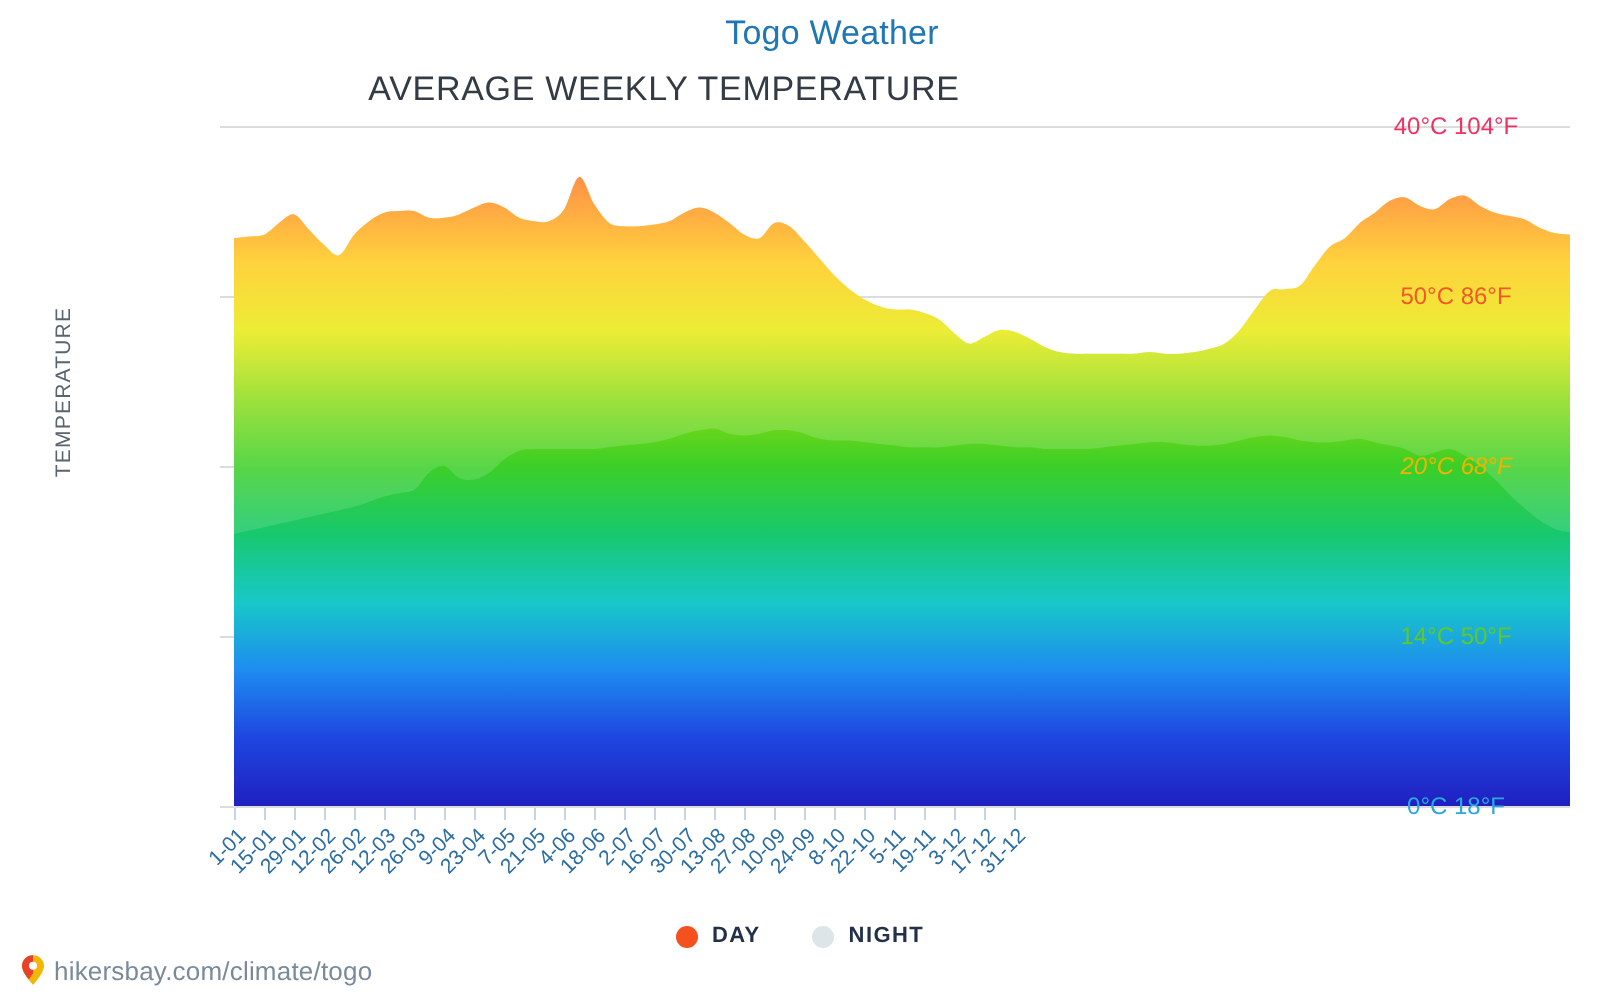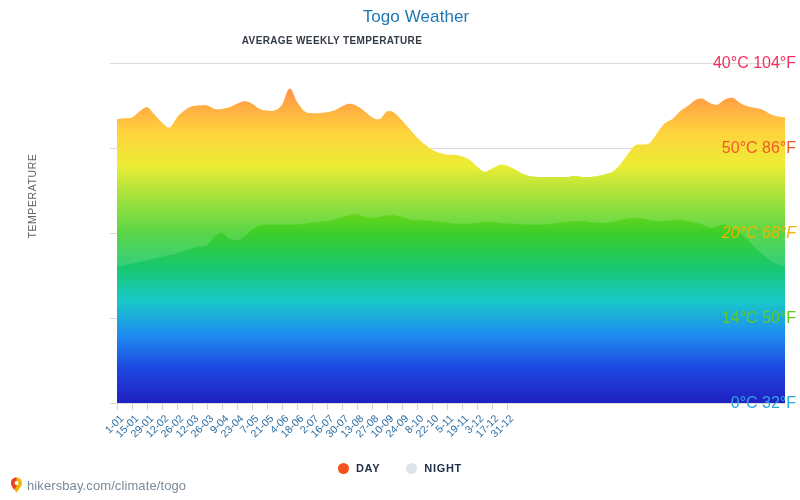--- a/index.html
+++ b/index.html
@@ -33,22 +33,22 @@
     font-weight: normal;
     color: #1F77B4;
     letter-spacing: 0.1px;
   }
   .chart-subtitle {
     position: absolute;
     left: 0;
     top: 35px;
     width: 664px;
     text-align: center;
-    font-size: 10px;
-    font-weight: bold;
+    font-size: 17px;
+    font-weight: normal;
     color: #333b45;
     letter-spacing: 0.35px;
   }
 
   
   .y-axis-title {
     position: absolute;
     left: -38px;
     top: 190px;
     width: 140px;
@@ -66,24 +66,24 @@
     left: 0;
     top: 0;
     width: 800px;
     height: 500px;
   }
   .plot-svg { display: block; }
 
   
   .ytick {
     position: absolute;
-    right: 4px;
+    right: 16px;
     width: 112px;
-    text-align: right;
-    font-size: 16px;
+    text-align: center;
+    font-size: 12px;
     white-space: nowrap;
     transform: translateY(-50%);
   }
 
   
   .xtick {
     position: absolute;
     font-size: 10.5px;
     color: #2a6ca3;
     white-space: nowrap;
@@ -214,21 +214,21 @@
         </g>
         <line x1="117" y1="403.5" x2="785" y2="403.5" stroke="#dcdcdc" stroke-width="1"></line>
       </svg>
   </div>
 
   <div id="ytick-layer">
       <div class="ytick" style="top: 63px; color: rgb(240, 48, 96);">40°C 104°F</div>
       <div class="ytick" style="top: 148px; color: rgb(240, 90, 40);">50°C 86°F</div>
       <div class="ytick" style="top: 233px; color: rgb(240, 180, 0); font-style: italic;">20°C 68°F</div>
       <div class="ytick" style="top: 318px; color: rgb(94, 202, 42);">14°C 50°F</div>
-      <div class="ytick" style="top: 403px; color: rgb(42, 168, 224);">0°C 32°F</div>
+      <div class="ytick" style="top: 403px; color: rgb(42, 168, 224);">0°C 18°F</div>
     </div>
   <div id="xtick-layer">
       <div class="xtick" style="left: -3px; top: 412px; width: 120px;">1-01</div>
       <div class="xtick" style="left: 12.0112px; top: 412px; width: 120px;">15-01</div>
       <div class="xtick" style="left: 27.0225px; top: 412px; width: 120px;">29-01</div>
       <div class="xtick" style="left: 42.0337px; top: 412px; width: 120px;">12-02</div>
       <div class="xtick" style="left: 57.0449px; top: 412px; width: 120px;">26-02</div>
       <div class="xtick" style="left: 72.0562px; top: 412px; width: 120px;">12-03</div>
       <div class="xtick" style="left: 87.0674px; top: 412px; width: 120px;">26-03</div>
       <div class="xtick" style="left: 102.079px; top: 412px; width: 120px;">9-04</div>

